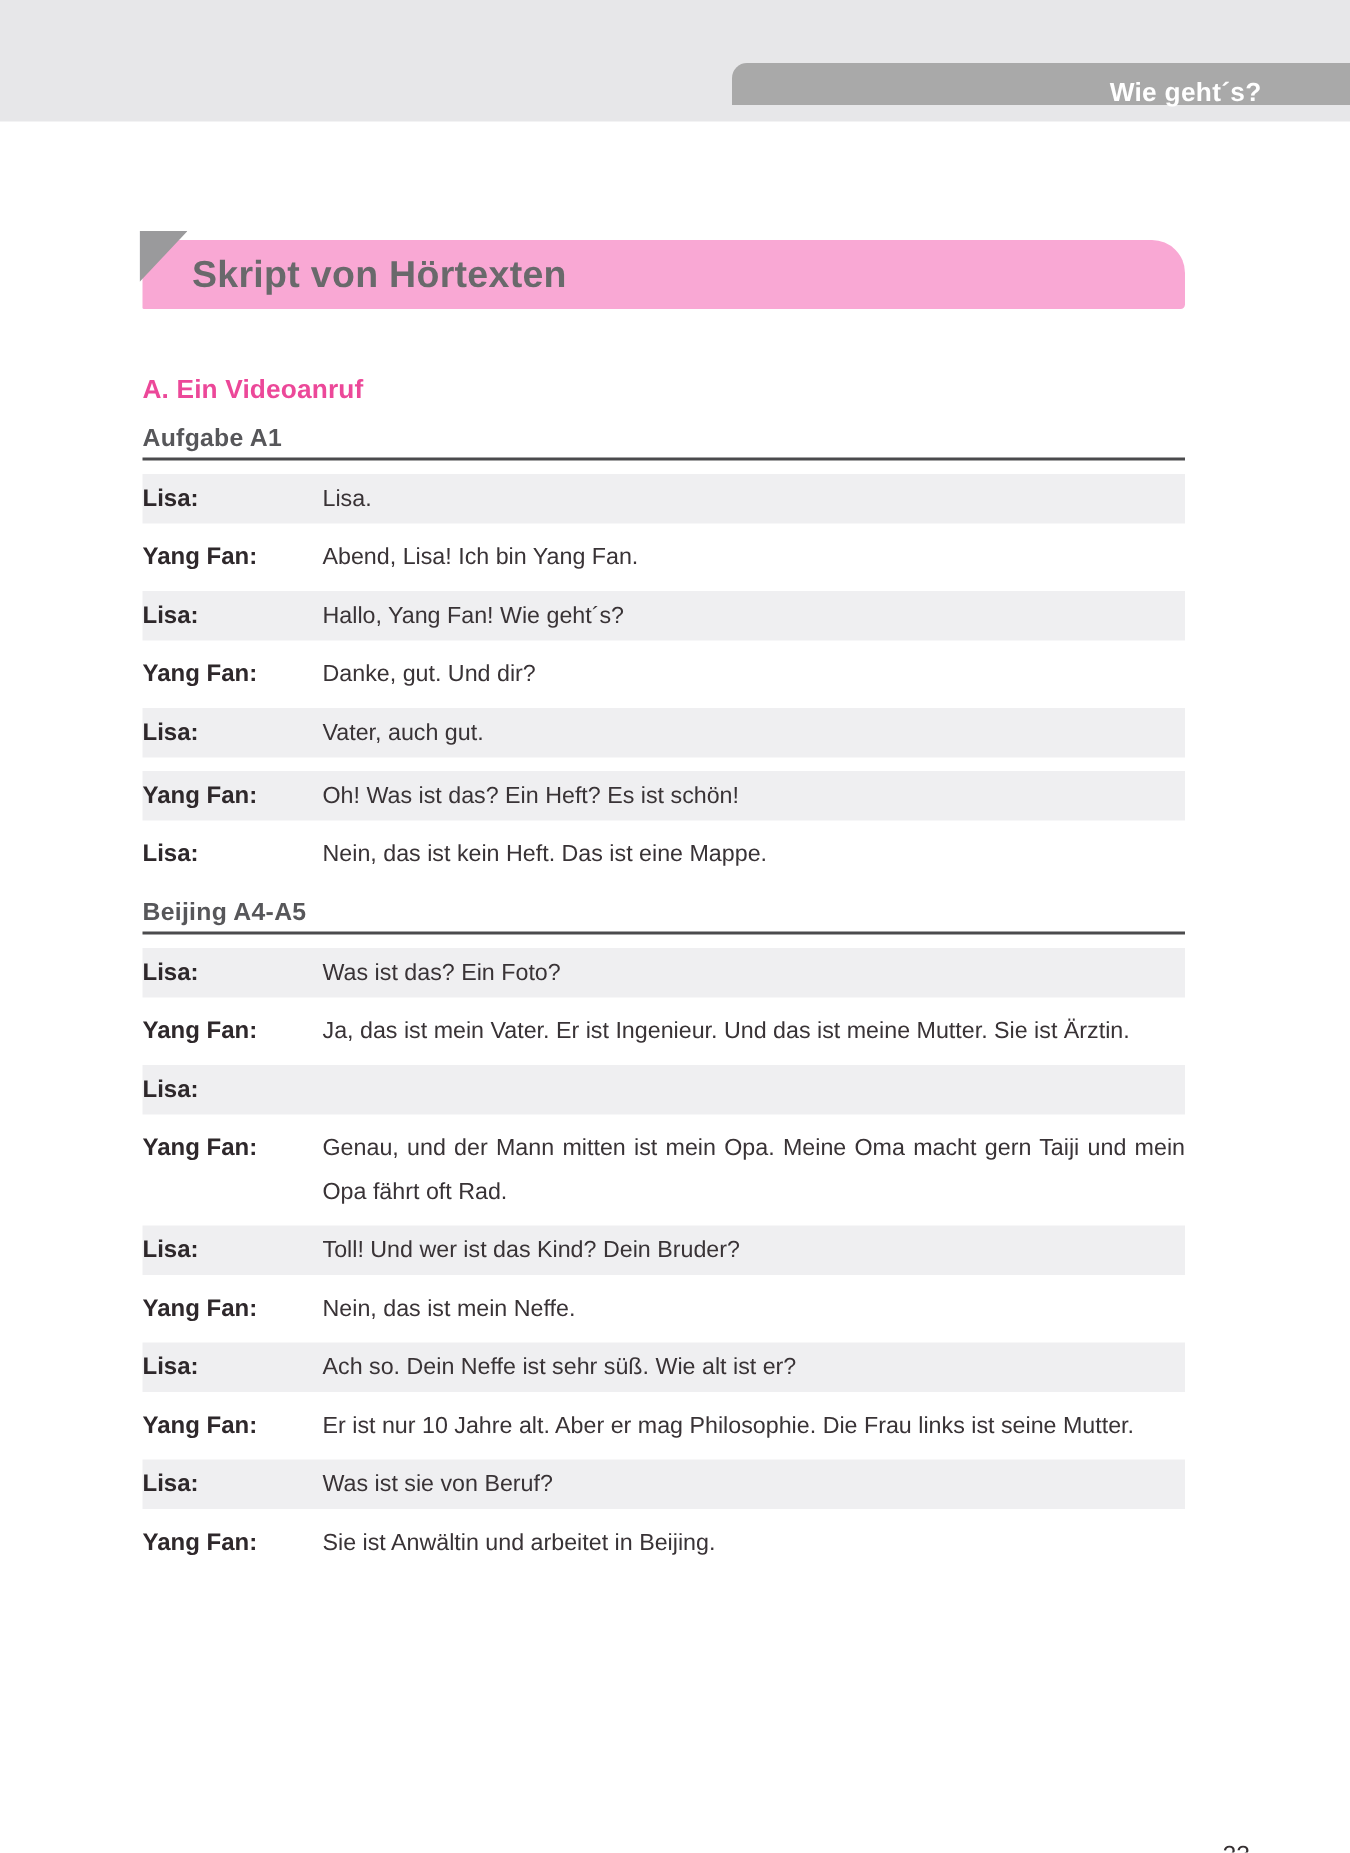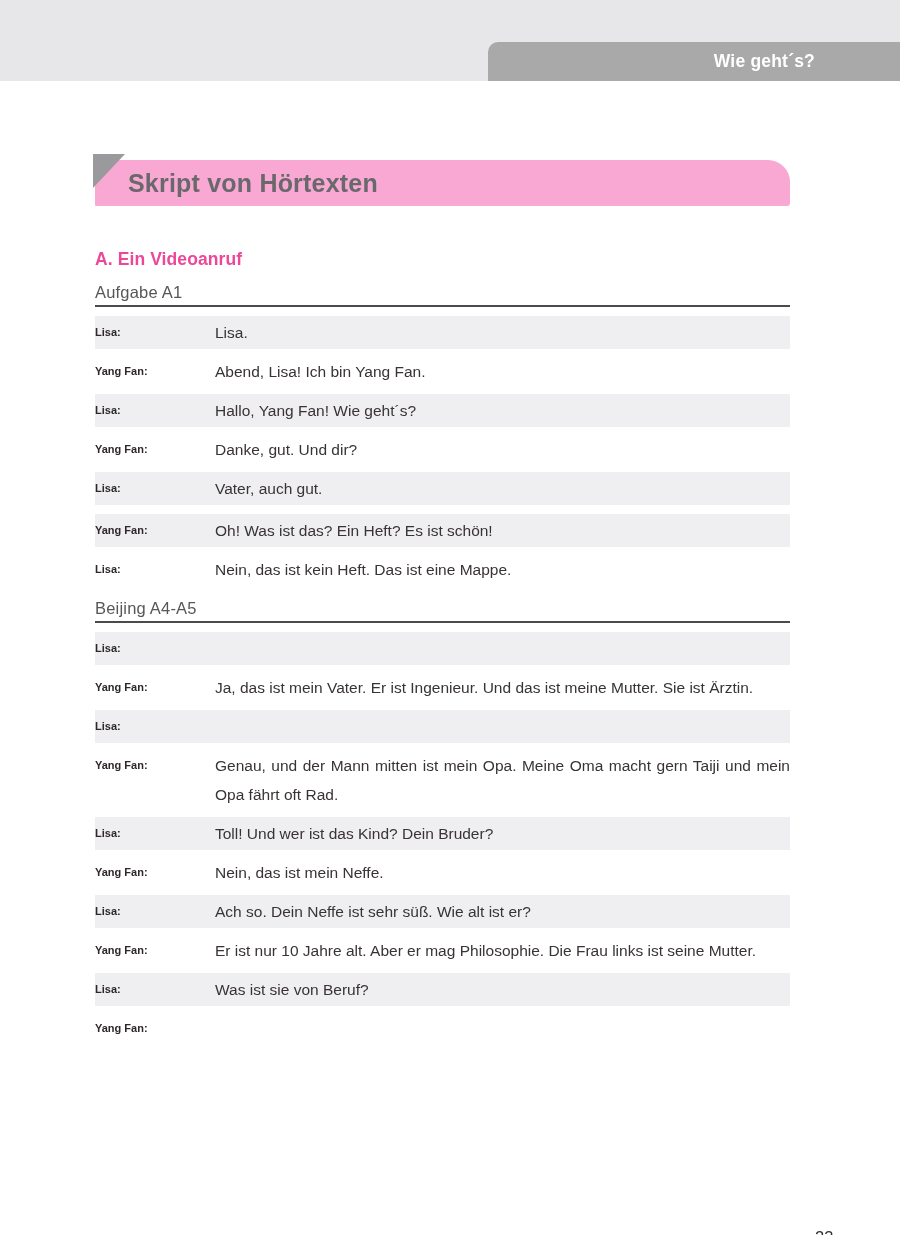--- a/index.html
+++ b/index.html
@@ -11,29 +11,29 @@
     overflow: hidden;
   }
   .page { position: absolute; inset: 0; width: 900px; height: 1235px; }
 
   
   .top-band {
     position: absolute; left: 0; top: 0; width: 900px; height: 81px;
     background: #e7e7e9;
   }
   .chapter-tab {
-    position: absolute; left: 488px; top: 42px; right: 0; height: 39px;
+    position: absolute; left: 488px; top: 42px; right: 0; height: 28px;
     background: #a9a9a9;
     border-top-left-radius: 10px;
     color: #ffffff;
     font-weight: bold;
     font-size: 17.5px;
     line-height: 39px;
     text-align: right;
-    padding-right: 85px;
+    padding-right: 59px;
     box-sizing: border-box;
     letter-spacing: 0.2px;
   }
 
   
   .content { position: absolute; left: 95px; top: 0; width: 695px; }
 
   
   .header-bar {
     margin-top: 160px;
@@ -62,33 +62,33 @@
     font-size: 17.5px;
     font-weight: bold;
     color: #ec4899;
     letter-spacing: 0.1px;
   }
 
   .aufgabe { display: block; }
   .aufgabe-heading {
     margin-top: 13px;
     font-size: 16.5px;
-    font-weight: normal;
+    font-weight: bold;
     color: #57575a;
     padding-bottom: 3px;
     border-bottom: 2px solid #4b4b4d;
     letter-spacing: 0.2px;
   }
   .rows { margin-top: 9px; }
   .row { display: flex; padding: 2px 0; margin-bottom: 6px; }
   .row:nth-child(odd) { background: #efeff1; }
   .speaker {
     flex: none; width: 120px;
     font-weight: bold;
-    font-size: 11px;
+    font-size: 16px;
     color: #2e282b;
     line-height: 29px;
   }
   .line {
     flex: 1;
     font-size: 15.5px;
     color: #393336;
     line-height: 29px;
     text-align: justify;
   }
@@ -162,20 +162,21 @@
     <div class="line">Nein, das ist kein Heft. Das ist eine Mappe.</div>
   </div>
 </div>
   </section>
 
   <section class="aufgabe">
     <div class="aufgabe-heading">Beijing A4-A5</div>
     <div class="rows">
   <div class="row">
     <div class="speaker">Lisa:</div>
+    <div class="line">Was ist das? Ein Foto?</div>
   </div>
 
   <div class="row">
     <div class="speaker">Yang Fan:</div>
     <div class="line">Ja, das ist mein Vater. Er ist Ingenieur. Und das ist meine Mutter. Sie ist Ärztin.</div>
   </div>
 
   <div class="row">
     <div class="speaker">Lisa:</div>
   </div>
@@ -205,20 +206,21 @@
     <div class="line">Er ist nur 10 Jahre alt. Aber er mag Philosophie. Die Frau links ist seine Mutter.</div>
   </div>
 
   <div class="row">
     <div class="speaker">Lisa:</div>
     <div class="line">Was ist sie von Beruf?</div>
   </div>
 
   <div class="row">
     <div class="speaker">Yang Fan:</div>
+    <div class="line">Sie ist Anwältin und arbeitet in Beijing.</div>
   </div>
 </div>
   </section>
 </div>
 
   </div>
 
   <div class="page-number">23</div>
 
 </div>

